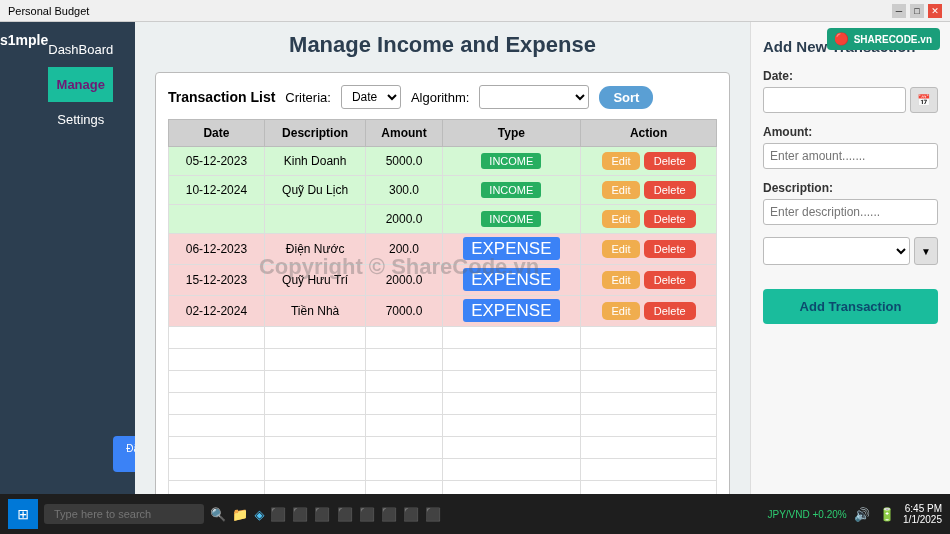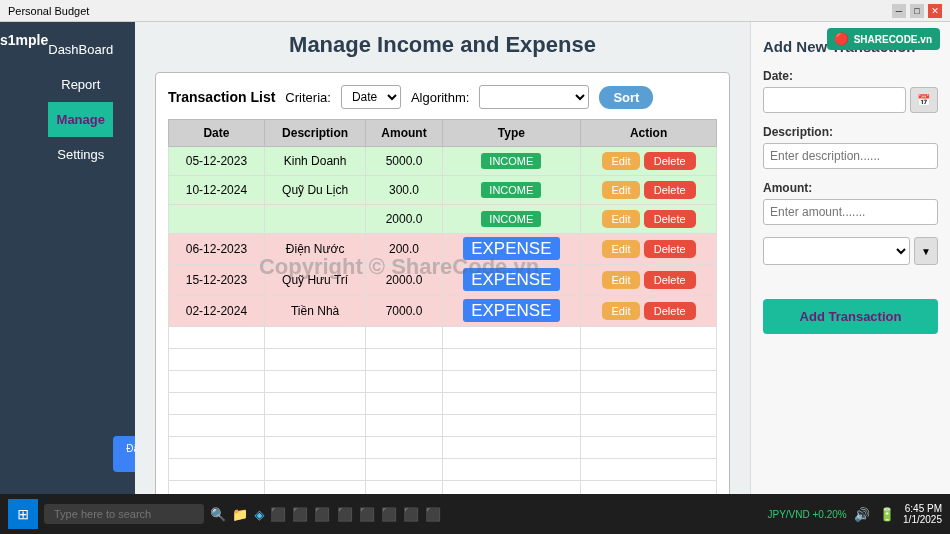--- a/index.html
+++ b/index.html
@@ -259,28 +259,28 @@
       background: #e0e0e0;
       border: 1px solid #bbb;
       border-radius: 3px;
       padding: 4px 6px;
       cursor: pointer;
       font-size: 10px;
     }
     .add-transaction-btn {
       width: 100%;
       background: #1abc9c;
-      color: #701a75;
+      color: #0c4a6e;
       border: none;
       border-radius: 4px;
       padding: 10px 0;
       font-size: 13px;
       font-weight: bold;
       cursor: pointer;
-      margin-top: 22px;
+      margin-top: 12px;
     }
 
     
     .watermark {
       position: absolute;
       top: 50%;
       left: 42%;
       transform: translate(-50%, -50%);
       color: rgba(100,100,100,0.35);
       font-size: 22px;
@@ -377,21 +377,20 @@
         <rect x="14" y="15" width="10" height="18" rx="3" fill="#3d2b1f"></rect>
         <rect x="66" y="15" width="10" height="18" rx="3" fill="#3d2b1f"></rect>
 
         <rect x="32" y="48" width="26" height="4" rx="2" fill="#666"></rect>
       </svg>
     </div>
     <div class="username">s1mple</div>
 
     <div class="sidebar-nav">
       <div class="nav-item">DashBoard</div>
-      <div class="nav-item">Report</div>
       <div class="nav-item active">Manage</div>
       <div class="nav-item">Settings</div>
     </div>
 
     <div style="margin-top: auto; margin-bottom: 12px;">
       <div class="logout-btn">Đăng xuất (coming soon)</div>
     </div>
   </div>
 
   <div class="main-content">
@@ -559,27 +558,27 @@
 
     <div class="form-group">
       <label class="form-label">Date:</label>
       <div class="date-input-container">
         <input type="text" class="form-input date-input" style="">
         <button class="cal-btn">📅</button>
       </div>
     </div>
 
     <div class="form-group">
+      <label class="form-label">Amount:</label>
+      <input type="text" class="form-input" placeholder="Enter amount......." style="">
+    </div>
+
+    <div class="form-group">
       <label class="form-label">Description:</label>
       <input type="text" class="form-input" placeholder="Enter description......" style="">
-    </div>
-
-    <div class="form-group">
-      <label class="form-label">Amount:</label>
-      <input type="text" class="form-input" placeholder="Enter amount......." style="">
     </div>
 
     <div class="form-group">
       <div class="type-select-container">
         <select class="form-input type-select">
           <option value=""></option>
           <option>INCOME</option>
           <option>EXPENSE</option>
         </select>
         <button class="type-arrow-btn">▼</button>

